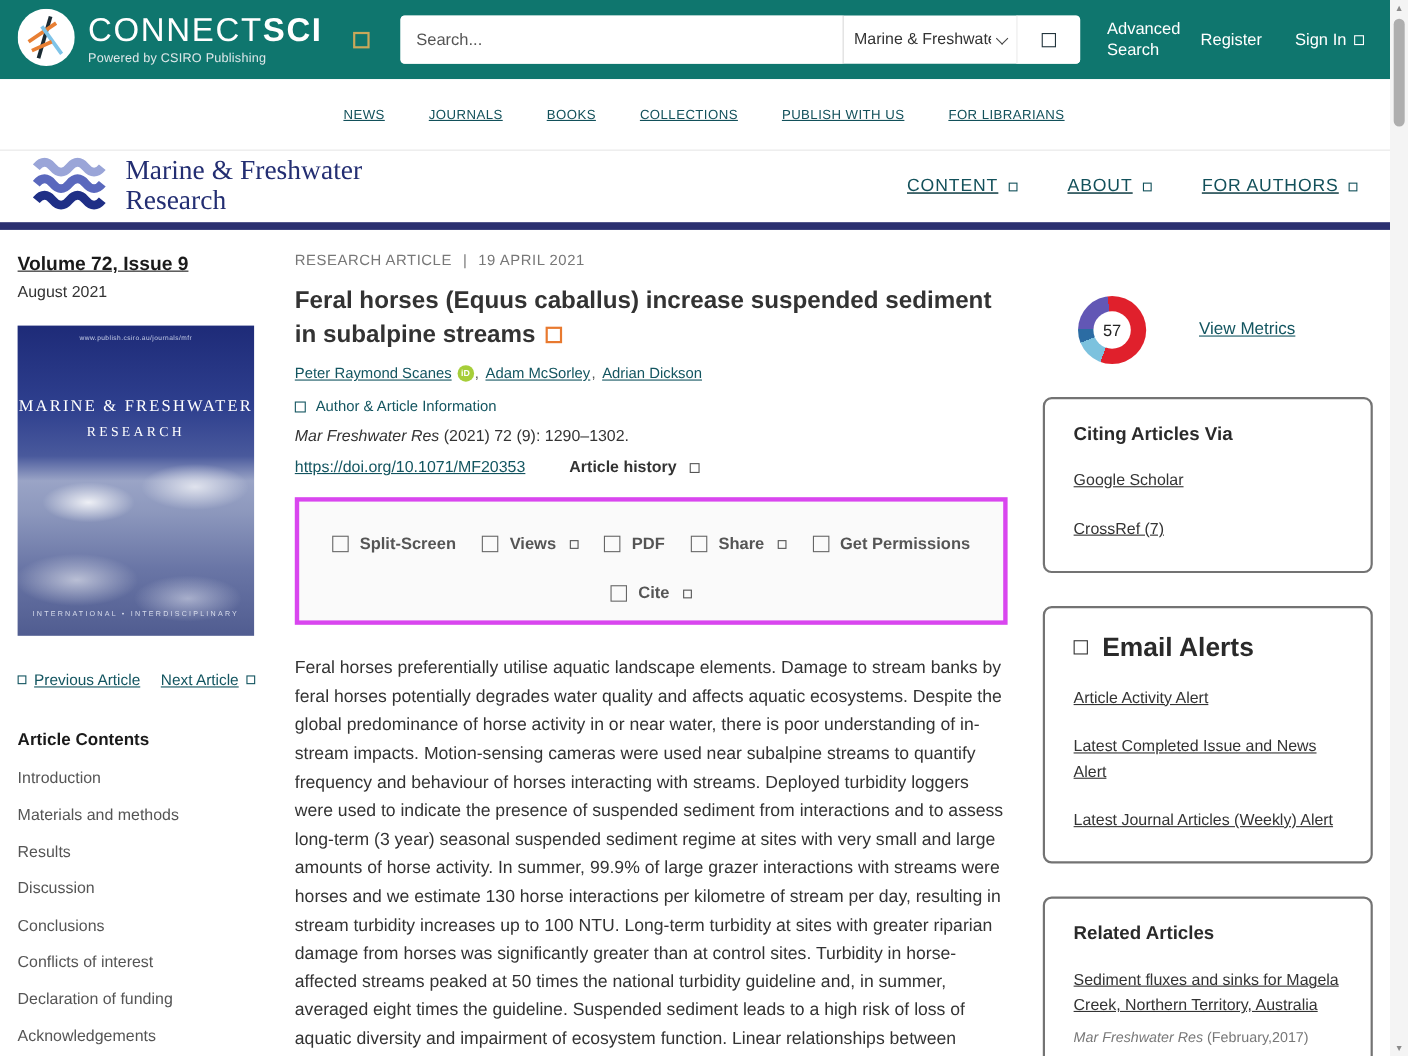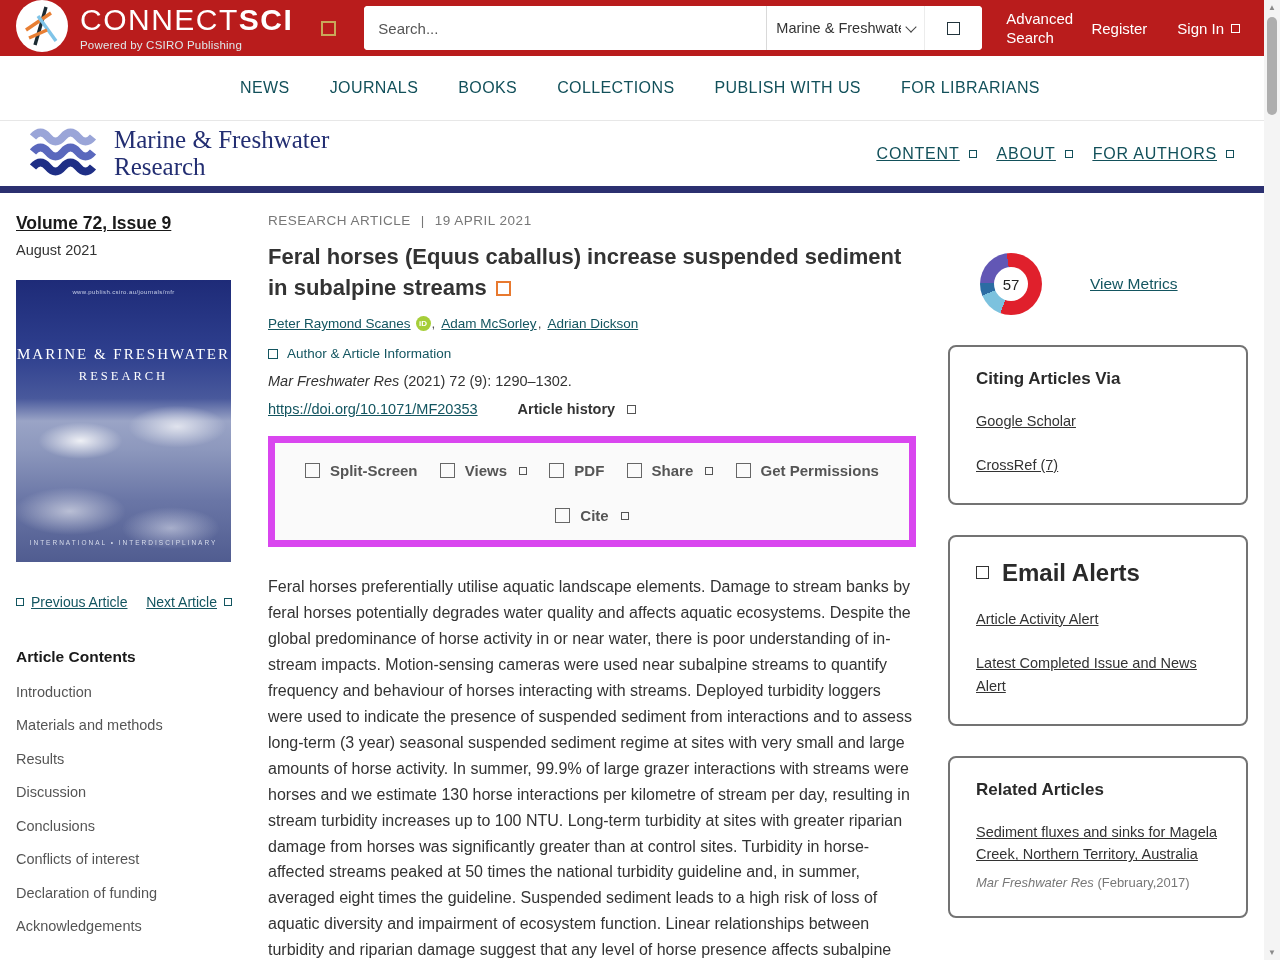--- a/index.html
+++ b/index.html
@@ -1,21 +1,21 @@
 <!DOCTYPE html>
 <html><head>
 <meta charset="utf-8">
 <style>
   * { margin:0; padding:0; box-sizing:border-box; }
   html,body { width:1280px; height:960px; overflow:hidden; }
   body { font-family:"Liberation Sans", sans-serif; background:#fff; position:relative; color:#333; }
   a { cursor:pointer; }
 
   
-  .topbar { height:56px; background:#b91c1c; display:flex; align-items:center; padding:0 40px 0 16px; }
+  .topbar { height:72px; background:#0f766e; display:flex; align-items:center; padding:0 40px 0 16px; }
   .logo-area { display:flex; align-items:center; gap:12px; }
   .logo-stack { display:flex; flex-direction:column; }
   .brand-line { color:#fff; font-size:30px; letter-spacing:1.5px; line-height:1; }
   .brand-line b { font-weight:bold; }
   .tagline { color:#dfe8ea; font-size:11.5px; margin-top:4px; letter-spacing:0.2px; }
   .tofu { display:inline-block; border:1.5px solid currentColor; }
   .t15 { width:15px; height:15px; }
   .t13 { width:13px; height:13px; }
   .t10 { width:10px; height:10px; }
   .t9  { width:9px;  height:9px;  }
@@ -27,26 +27,26 @@
   .scope { width:158px; border-left:1px solid #d9d9d9; display:flex; align-items:center; padding:0 9px; font-size:14.5px; color:#333; white-space:nowrap; overflow:hidden; gap:6px; }
   .scope-label { overflow:hidden; text-overflow:clip; flex:1; }
   .chev { width:8px; height:8px; border-right:1.6px solid #444; border-bottom:1.6px solid #444; transform:rotate(45deg); flex:0 0 auto; margin-top:-3px; }
   .search-btn { width:58px; background:#fff; border:none; border-left:1px solid #ececec; display:flex; align-items:center; justify-content:center; color:#22343c; cursor:pointer; }
   .adv { color:#fff; font-size:15px; line-height:1.3; margin-left:24px; width:78px; }
   .account { margin-left:auto; display:flex; align-items:center; gap:30px; }
   .account a { color:#fff; font-size:15px; text-decoration:none; display:flex; align-items:center; gap:7px; }
 
   
   .mainnav { height:64px; background:#fff; display:flex; align-items:center; justify-content:center; gap:40px; }
-  .mainnav a { color:#12505a; font-size:16px; letter-spacing:0.4px; }
+  .mainnav a { color:#12505a; font-size:12px; letter-spacing:0.4px; text-decoration:underline; }
 
   
   .journalbar { height:66px; border-top:1px solid #e7e7e7; display:flex; align-items:center; padding:0 26px 0 30px; background:#fff; }
   .jname { margin-left:16px; font-family:"Liberation Serif", serif; color:#232e72; font-size:25px; line-height:1.05; }
-  .jmenu { margin-left:auto; display:flex; align-items:flex-end; gap:20px; padding-right:20px;text-decoration:underline; }
+  .jmenu { margin-left:auto; display:flex; align-items:flex-end; gap:46px; padding-right:20px;text-decoration:underline; }
   .jmenu a { color:#12505a; font-size:16px; letter-spacing:0.8px; text-decoration:underline; display:flex; align-items:center; gap:9px; }
   .jmenu .tofu { text-decoration:none; color:#12505a; }
   .navyline { height:7px; background:#2b3070; }
 
   
   .content { display:flex; padding:20px 0 0 16px; }
   .left  { width:216px; flex:0 0 auto; }
   .mid   { width:648px; flex:0 0 auto; margin-left:36px; }
   .right { width:300px; flex:0 0 auto; margin-left:32px; padding-top:40px; }
 
@@ -78,21 +78,21 @@
   .authors a { color:#135560; text-decoration:underline; }
   .orcid { display:inline-flex; width:15px; height:15px; border-radius:50%; background:#a6ce39; color:#fff; font-size:8px; font-weight:bold; align-items:center; justify-content:center; margin-left:5px; }
   .authors .sep { margin:0 6px 0 1px; }
   .authorinfo { margin-top:15px; color:#135560; font-size:13.5px; display:flex; align-items:center; gap:9px; }
   .citation { margin-top:12px; font-size:14.5px; color:#333; }
   .citation .jn { font-style:italic; }
   .doirow { margin-top:12px; display:flex; align-items:center; font-size:14.5px; }
   .doirow a { color:#135560; text-decoration:underline; }
   .history { margin-left:40px; font-weight:bold; color:#333; display:flex; align-items:center; gap:12px; }
   .history .tofu { color:#555; }
-  .toolbar { margin-top:19px; border:7px solid #d946ef; background:#fafafa; padding:19px 30px 16px; }
+  .toolbar { margin-top:19px; border:4px solid #d946ef; background:#fafafa; padding:30px 30px 16px; }
   .trow1 { display:flex; justify-content:space-between; }
   .trow2 { display:flex; justify-content:center; margin-top:28px; }
   .titem { display:flex; align-items:center; gap:10px; font-size:15px; font-weight:bold; color:#555; cursor:pointer; }
   .titem .tofu { color:#666; }
   .titem .caret { color:#555; margin-left:2px; }
   .abstract { margin-top:27px; font-size:16px; line-height:1.62; color:#333; }
 
   
   .metrics-row { display:flex; align-items:center; gap:48px; padding-left:32px; }
   .donut { width:62px; height:62px; border-radius:50%; position:relative; flex:0 0 auto;
@@ -314,20 +314,21 @@
       <a>CrossRef (7)</a>
     </div>
 
     <div class="box">
       <div class="box-title alerts-title">
         <span class="tofu t13"></span>
         <span>Email Alerts</span>
       </div>
       <a>Article Activity Alert</a>
       <a>Latest Completed Issue and News Alert</a>
+      <a>Latest Journal Articles (Weekly) Alert</a>
     </div>
 
     <div class="box">
       <div class="box-title">Related Articles</div>
       <a>Sediment fluxes and sinks for Magela Creek, Northern Territory, Australia</a>
       <div class="rel-meta">
         <span class="jn">Mar Freshwater Res</span>
         <span> </span>
         <span>(February,2017)</span>
       </div>

